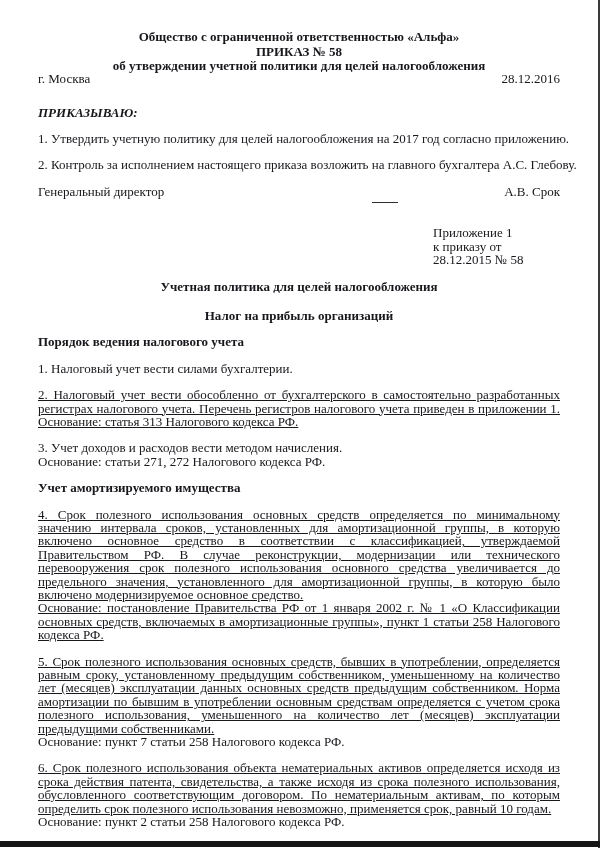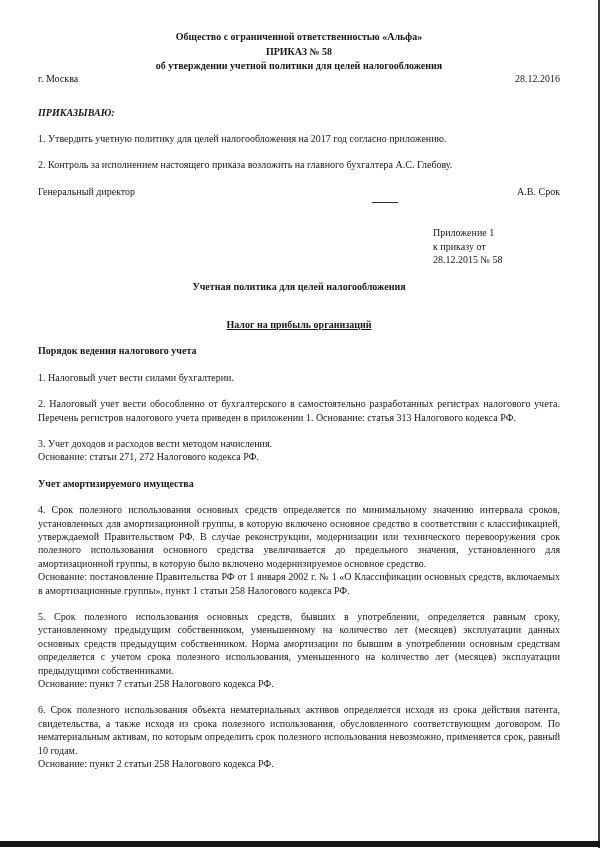--- a/index.html
+++ b/index.html
@@ -7,21 +7,21 @@
     padding: 0;
     background: #ffffff;
   }
   .page {
     position: relative;
     width: 600px;
     height: 848px;
     background: #ffffff;
     overflow: hidden;
     font-family: "Liberation Serif", "DejaVu Serif", serif;
-    font-size: 10px;
+    font-size: 13px;
     line-height: 13.4px;
     color: #17171c;
   }
   .content {
     padding: 30px 40px 0 38px;
   }
   .center-bold {
     text-align: center;
     font-weight: bold;
   }
@@ -54,31 +54,32 @@
     width: 26px;
     height: 0;
     border-bottom: 1.5px solid #2f2f2f;
   }
   .appendix-ref {
     margin-top: 28px;
     margin-left: 395px;
     white-space: nowrap;
   }
   .app-title { margin-top: 14px; }
-  .app-subtitle { margin-top: 24px; text-decoration: underline; }
+  .app-subtitle { margin-top: 15px; }
   .sec-heading {
     margin-top: 13px;
     font-weight: bold;
     white-space: nowrap;
   }
   .para {
     margin-top: 13px;
   }
   .just {
     text-align: justify;
+    text-decoration: underline;
   }
   .right-border {
     position: absolute;
     top: 0;
     right: 0;
     bottom: 0;
     width: 2.5px;
     background: #3a3a3a;
   }
   .bottom-border {

